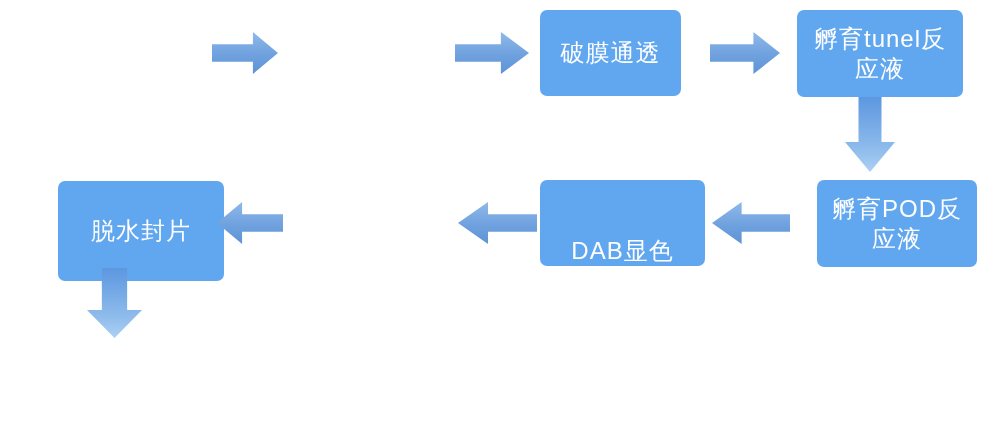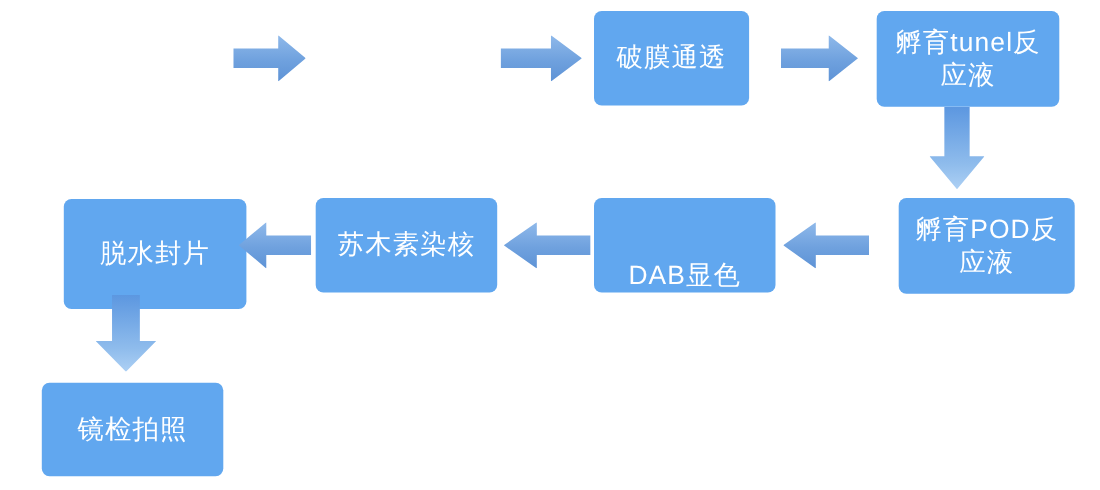--- a/index.html
+++ b/index.html
@@ -62,30 +62,24 @@
 应液</span>
   </div>
 
   <div class="step-box" style="left:793px; top:180px; width:160px; height:87px;margin-left:24px;">
     <span class="label">孵育POD反
 应液</span>
   </div>
   <div class="step-box" style="left:540px; top:180px; width:165px; height:86px;align-items:flex-end;">
     <span class="label">DAB显色</span>
   </div>
-  <div class="step-box" style="left:287px; top:180px; width:165px; height:86px;">
-    <span class="label">苏木素染核</span>
-  </div>
   <div class="step-box" style="left:42px; top:181px; width:166px; height:100px;margin-left:16px;">
     <span class="label">脱水封片</span>
   </div>
 
-  <div class="step-box" style="left:38px; top:348px; width:165px; height:85px;">
-    <span class="label">镜检拍照</span>
-  </div>
 
   <div class="flow-arrow arrow-right" style="left:212px; top:32px; width:66px; height:42px;"></div>
   <div class="flow-arrow arrow-right" style="left:455px; top:32px; width:74px; height:42px;"></div>
   <div class="flow-arrow arrow-right" style="left:710px; top:32px; width:70px; height:42px;"></div>
 
   <div class="flow-arrow arrow-down" style="left:845px; top:97px; width:50px; height:75px;"></div>
 
   <div class="flow-arrow arrow-left" style="left:712px; top:202px; width:78px; height:42px;"></div>
   <div class="flow-arrow arrow-left" style="left:458px; top:202px; width:79px; height:42px;"></div>
   <div class="flow-arrow arrow-left" style="left:217px; top:202px; width:66px; height:42px;"></div>

